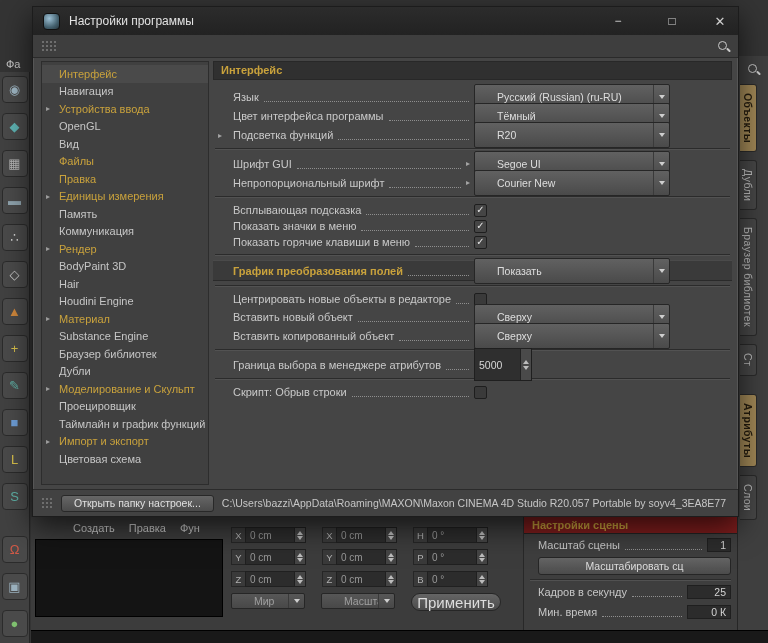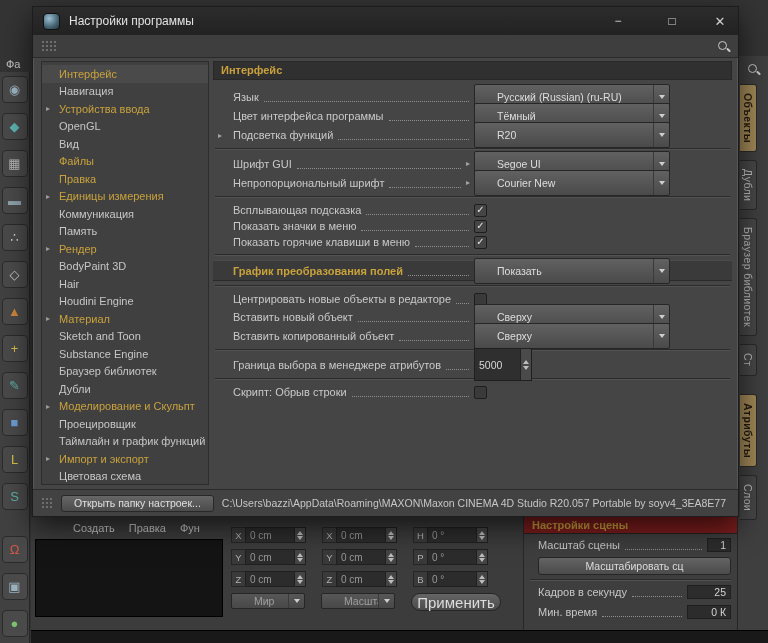--- a/index.html
+++ b/index.html
@@ -325,44 +325,41 @@
             <span class="plbl">Файлы</span>
           </div>
           <div class="side-item cat">
             <span class="plbl">Правка</span>
           </div>
           <div class="side-item cat">
             <span class="tri">▸</span>
             <span class="plbl">Единицы измерения</span>
           </div>
           <div class="side-item">
+            <span class="plbl">Память</span>
+          </div>
+          <div class="side-item">
             <span class="plbl">Коммуникация</span>
-          </div>
-          <div class="side-item">
-            <span class="plbl">Память</span>
           </div>
           <div class="side-item cat">
             <span class="tri">▸</span>
             <span class="plbl">Рендер</span>
           </div>
           <div class="side-item">
             <span class="plbl">BodyPaint 3D</span>
           </div>
           <div class="side-item">
             <span class="plbl">Hair</span>
           </div>
           <div class="side-item">
             <span class="plbl">Houdini Engine</span>
           </div>
           <div class="side-item cat">
             <span class="tri">▸</span>
             <span class="plbl">Материал</span>
-          </div>
-          <div class="side-item">
-            <span class="plbl">Sketch and Toon</span>
           </div>
           <div class="side-item">
             <span class="plbl">Substance Engine</span>
           </div>
           <div class="side-item">
             <span class="plbl">Браузер библиотек</span>
           </div>
           <div class="side-item">
             <span class="plbl">Дубли</span>
           </div>

